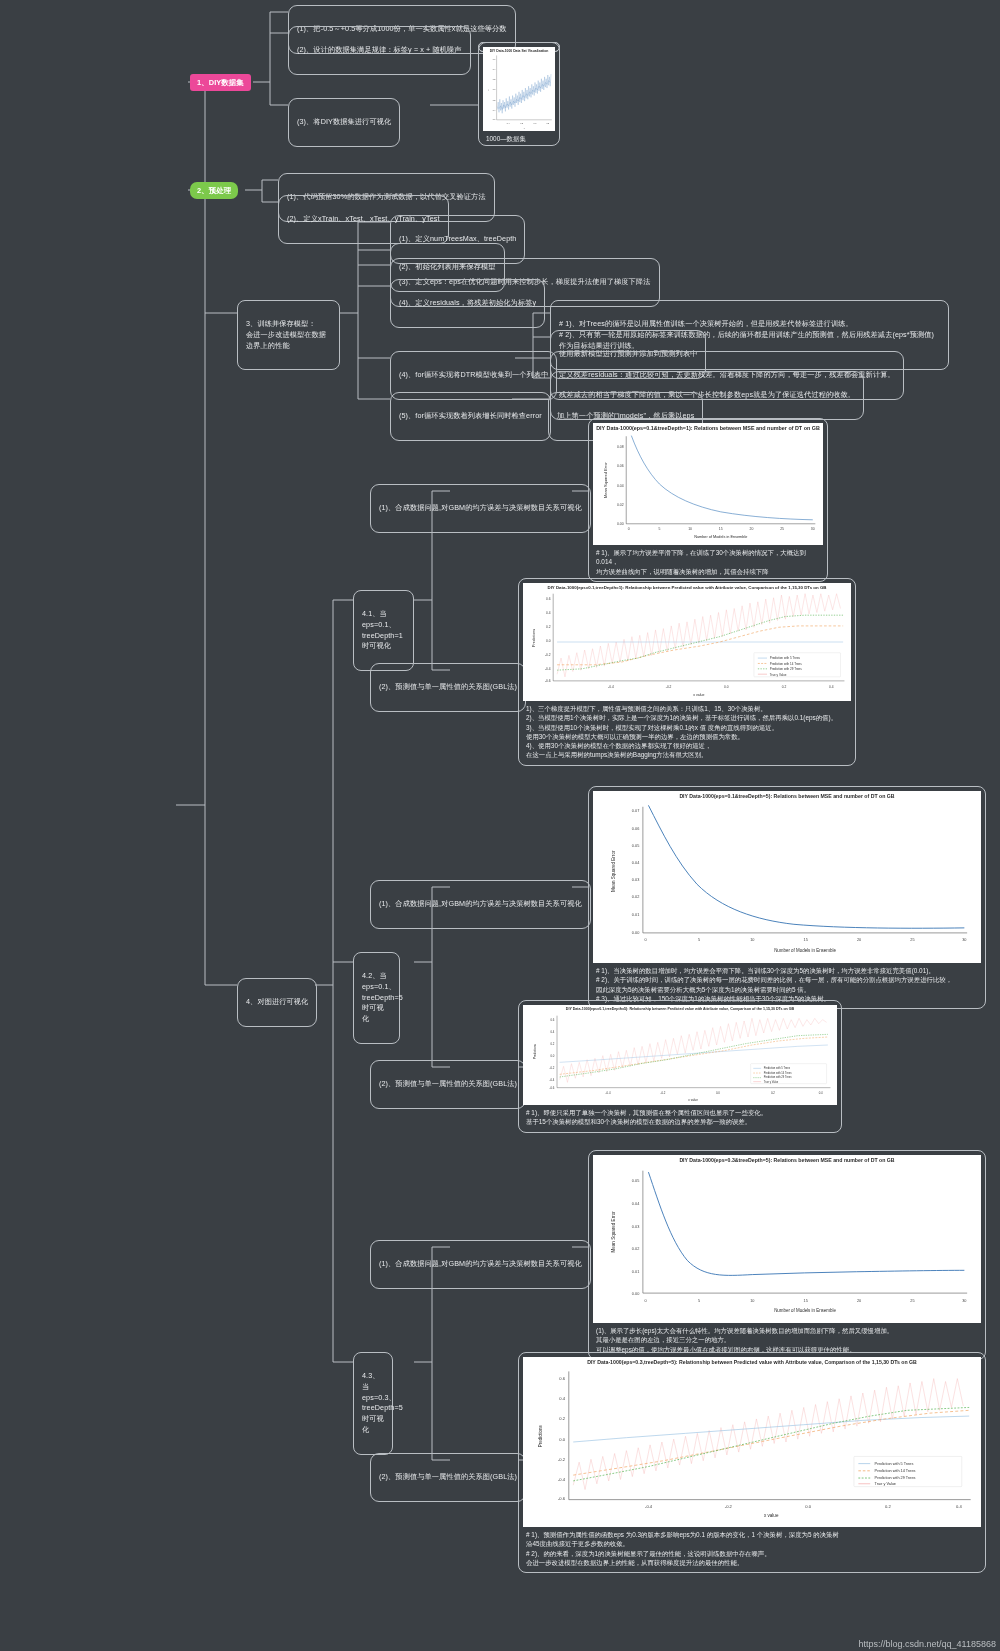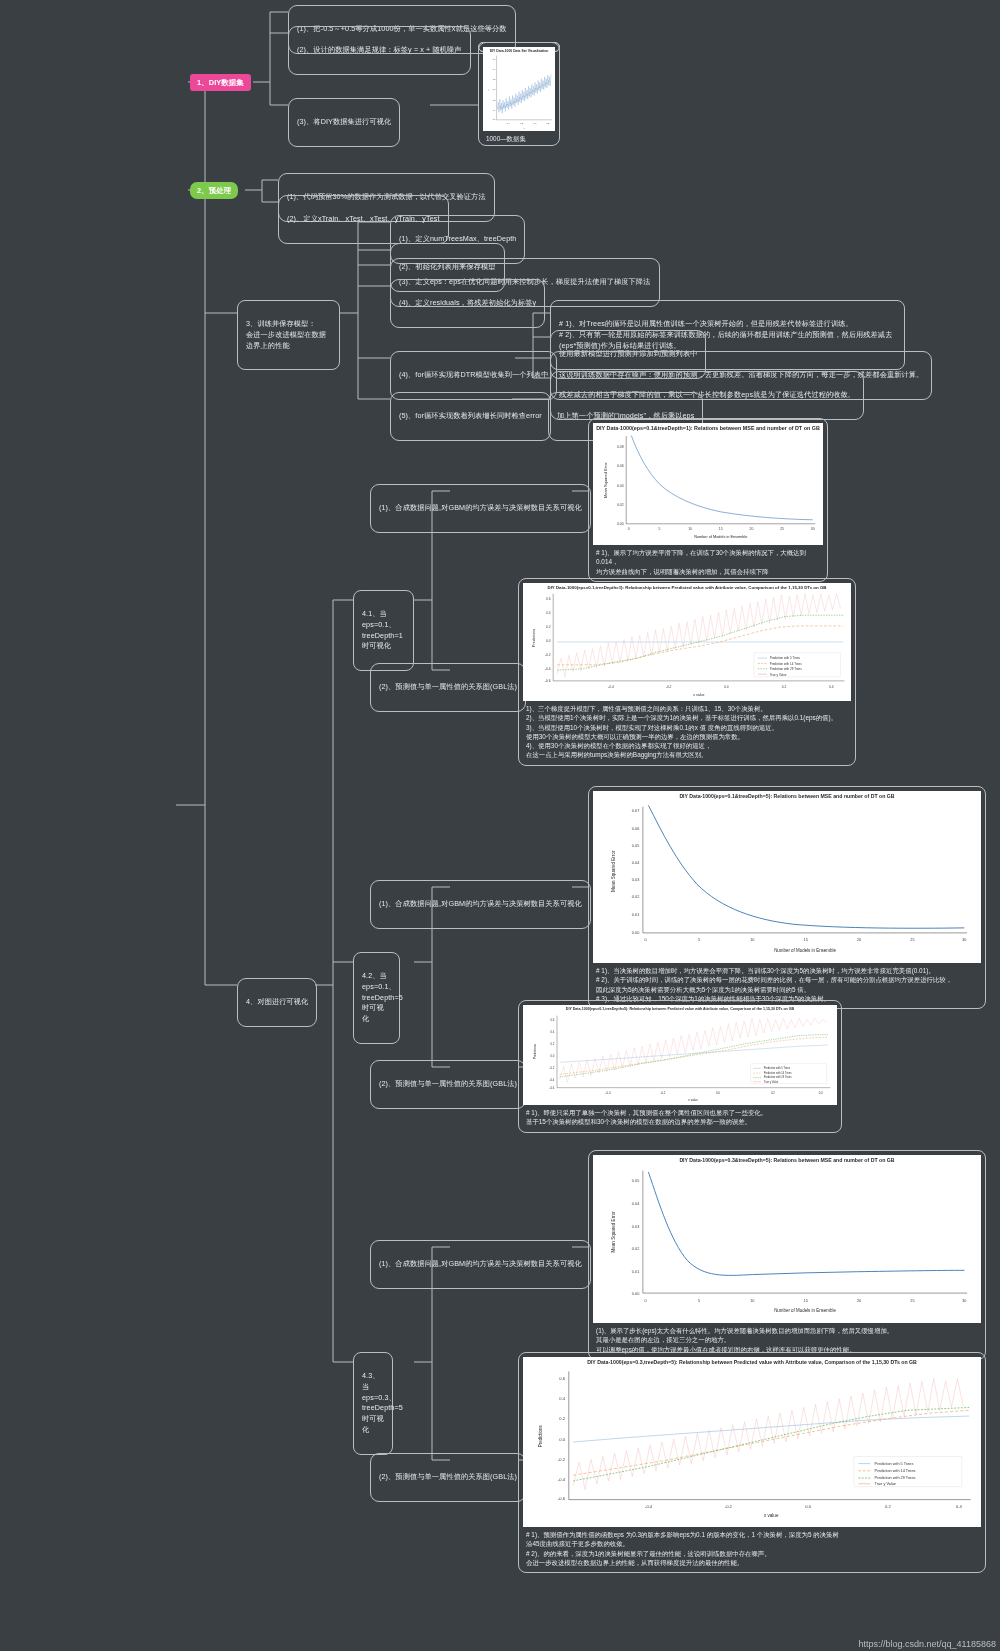--- a/index.html
+++ b/index.html
@@ -263,29 +263,29 @@
   <div class="node pill" style="left:390px; top:279px;">
     <span>(4)、定义residuals，将残差初始化为标签y</span>
   </div>
   <div class="node pill" style="left:390px; top:351px;">
     <span>(4)、for循环实现将DTR模型收集到一个列表中</span>
   </div>
   <div class="node pill" style="left:390px; top:392px;">
     <span>(5)、for循环实现数着列表增长同时检查error</span>
   </div>
 
-  <div class="node pill multi" style="left:550px; top:300px; width:355px;">
+  <div class="node pill multi" style="left:550px; top:300px; width:399px;">
     <span class="ln"># 1)、对Trees的循环是以用属性值训练一个决策树开始的，但是用残差代替标签进行训练。</span><br>
     <span class="ln"># 2)、只有第一轮是用原始的标签来训练数据的，后续的循环都是用训练产生的预测值，然后用残差减去(eps*预测值)作为目标结果进行训练。</span>
   </div>
   <div class="node pill" style="left:550px; top:330px;">
     <span>使用最新模型进行预测并添加到预测列表中</span>
   </div>
   <div class="node pill" style="left:550px; top:351px;">
-    <span>这说明训练数据中存在噪声：使用新的预测，去更新残差。沿着梯度下降的方向，每走一步，残差都会重新计算。</span>
+    <span>定义残差residuals：通过比较可知，去更新残差。沿着梯度下降的方向，每走一步，残差都会重新计算。</span>
   </div>
   <div class="node pill" style="left:550px; top:371px;">
     <span>残差减去的相当于梯度下降的值，乘以一个步长控制参数eps就是为了保证迭代过程的收敛。</span>
   </div>
   <div class="node pill" style="left:548px; top:392px;">
     <span>加上第一个预测的"imodels"，然后乘以eps</span>
   </div>
 
   <div class="node pill" style="left:237px; top:978px;text-align:right;">
     <span>4、对图进行可视化</span>

